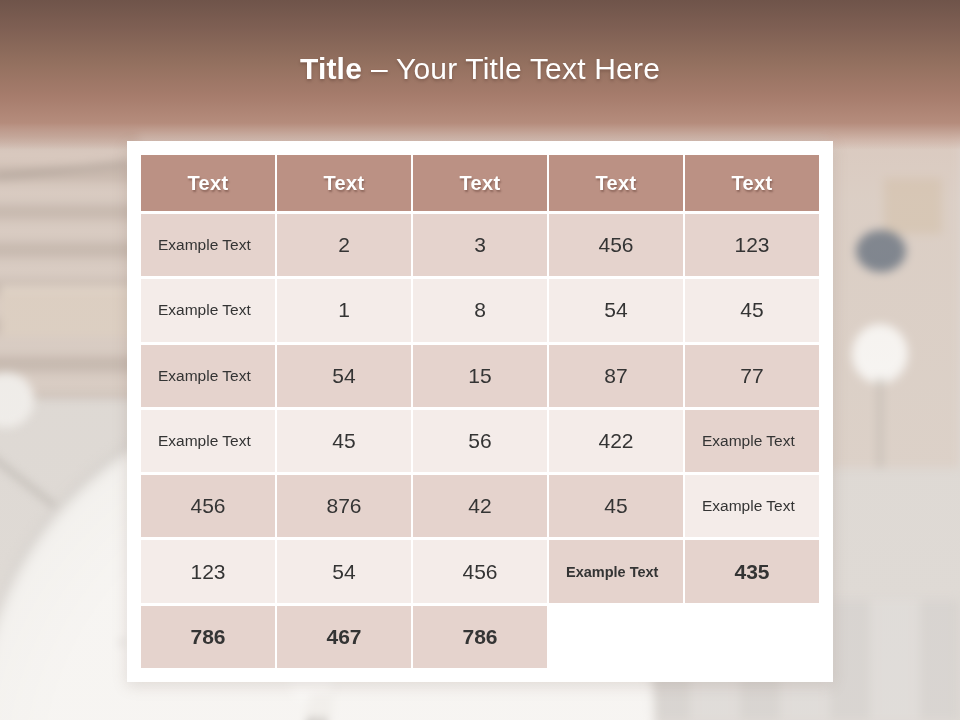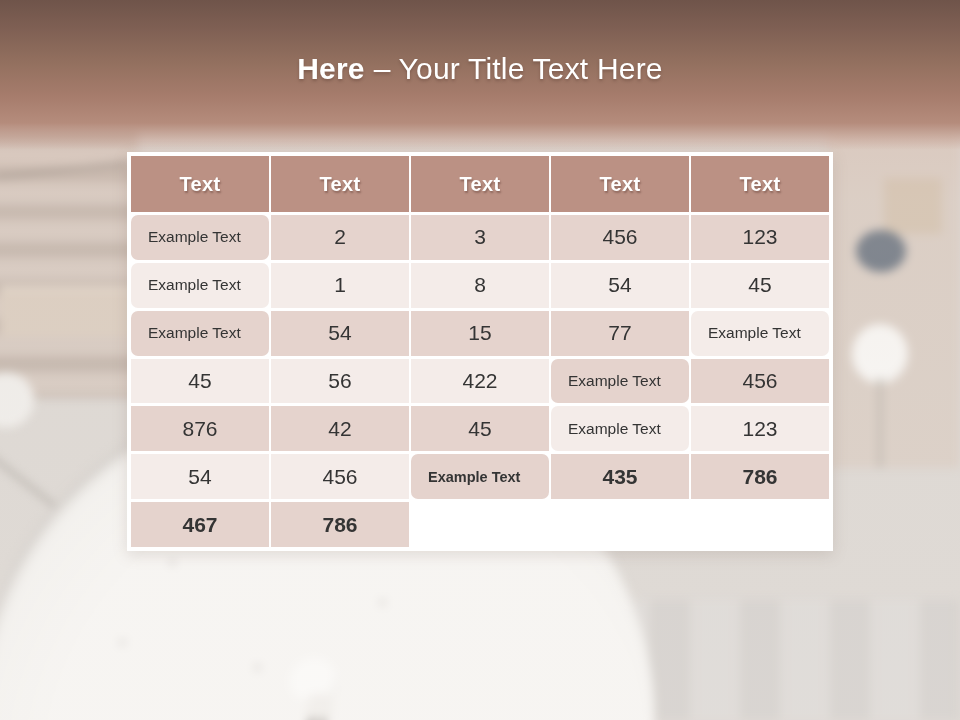--- a/index.html
+++ b/index.html
@@ -41,31 +41,31 @@
     background:linear-gradient(180deg, rgba(222,189,176,.55) 0%, rgba(238,228,222,.30) 28%, rgba(250,248,246,.22) 55%, rgba(248,246,244,.28) 100%);}
   
   .band{position:absolute;left:0;top:0;width:100%;height:150px;
     background:linear-gradient(180deg, var(--band-top) 0%, #7e5f53 18%, #93705f 42%, #a67c6c 64%, var(--band-bottom) 82%, rgba(195,158,144,.5) 93%, rgba(214,200,190,0) 100%);}
   .title{position:absolute;left:0;top:52px;width:100%;text-align:center;
     color:var(--title-color);font-size:30px;letter-spacing:.2px;
     text-shadow:0 2px 3px rgba(76,49,40,.35);}
   .title .b{font-weight:700;}
   .title .r{font-weight:400;margin-left:9px;}
   
-  .tbl{position:absolute;left:127px;top:141px;width:706px;height:399px;
-    box-sizing:border-box;padding:4px;background:var(--grid-line);
+  .tbl{position:absolute;left:127px;top:141px;width:706px;height:541px;
+    box-sizing:border-box;padding:14px;background:var(--grid-line);
     display:grid;grid-template-columns:repeat(5,1fr);grid-template-rows:56px repeat(7,1fr);
     column-gap:2px;row-gap:3px;
-    box-shadow:0 4px 14px rgba(120,100,90,.18);margin-top:11px;}
+    box-shadow:0 4px 14px rgba(120,100,90,.18);}
   .hcell{background:var(--header-bg);display:flex;align-items:center;justify-content:center;
     color:#fff;font-weight:700;font-size:20px;letter-spacing:.3px;
     text-shadow:1px 2px 2px rgba(84,52,42,.45);}
   .cell{display:flex;align-items:center;justify-content:center;
     color:var(--cell-text);font-size:21px;}
-  .cell.label{justify-content:flex-start;padding-left:17px;font-size:15.5px;border-radius:7px;}
+  .cell.label{justify-content:flex-start;padding-left:17px;font-size:15.5px;}
   .row-odd{background:var(--row-odd);}
   .row-even{background:var(--row-even);}
   .emph{font-weight:700;}
   .emph.label{font-size:14.5px;}
 </style>
 </head>
 <body>
 
 <div class="slide">
 
@@ -90,21 +90,21 @@
     <div class="shape dot" style="left:255px;top:665px;"></div>
     <div class="shape lnb-head"></div>
     <div class="shape lnb-horn"></div>
     <div class="shape cable1"></div>
     <div class="shape cable2"></div>
   </div>
   <div class="wash"></div>
 
   <div class="band"></div>
   <div class="title">
-    <span class="b">Here</span><span class="r">– Your Title Text Here</span>
+    <span class="b">Title</span><span class="r">– Your Title Text Here</span>
   </div>
 
   <div class="tbl" id="tbl">
       <div class="hcell">Text</div>
       <div class="hcell">Text</div>
       <div class="hcell">Text</div>
       <div class="hcell">Text</div>
       <div class="hcell">Text</div>
       <div class="cell label row-odd">Example Text</div>
       <div class="cell row-odd">2</div>
@@ -112,20 +112,21 @@
       <div class="cell row-odd">456</div>
       <div class="cell row-odd">123</div>
       <div class="cell label row-even">Example Text</div>
       <div class="cell row-even">1</div>
       <div class="cell row-even">8</div>
       <div class="cell row-even">54</div>
       <div class="cell row-even">45</div>
       <div class="cell label row-odd">Example Text</div>
       <div class="cell row-odd">54</div>
       <div class="cell row-odd">15</div>
+      <div class="cell row-odd">87</div>
       <div class="cell row-odd">77</div>
       <div class="cell label row-even">Example Text</div>
       <div class="cell row-even">45</div>
       <div class="cell row-even">56</div>
       <div class="cell row-even">422</div>
       <div class="cell label row-odd">Example Text</div>
       <div class="cell row-odd">456</div>
       <div class="cell row-odd">876</div>
       <div class="cell row-odd">42</div>
       <div class="cell row-odd">45</div>

